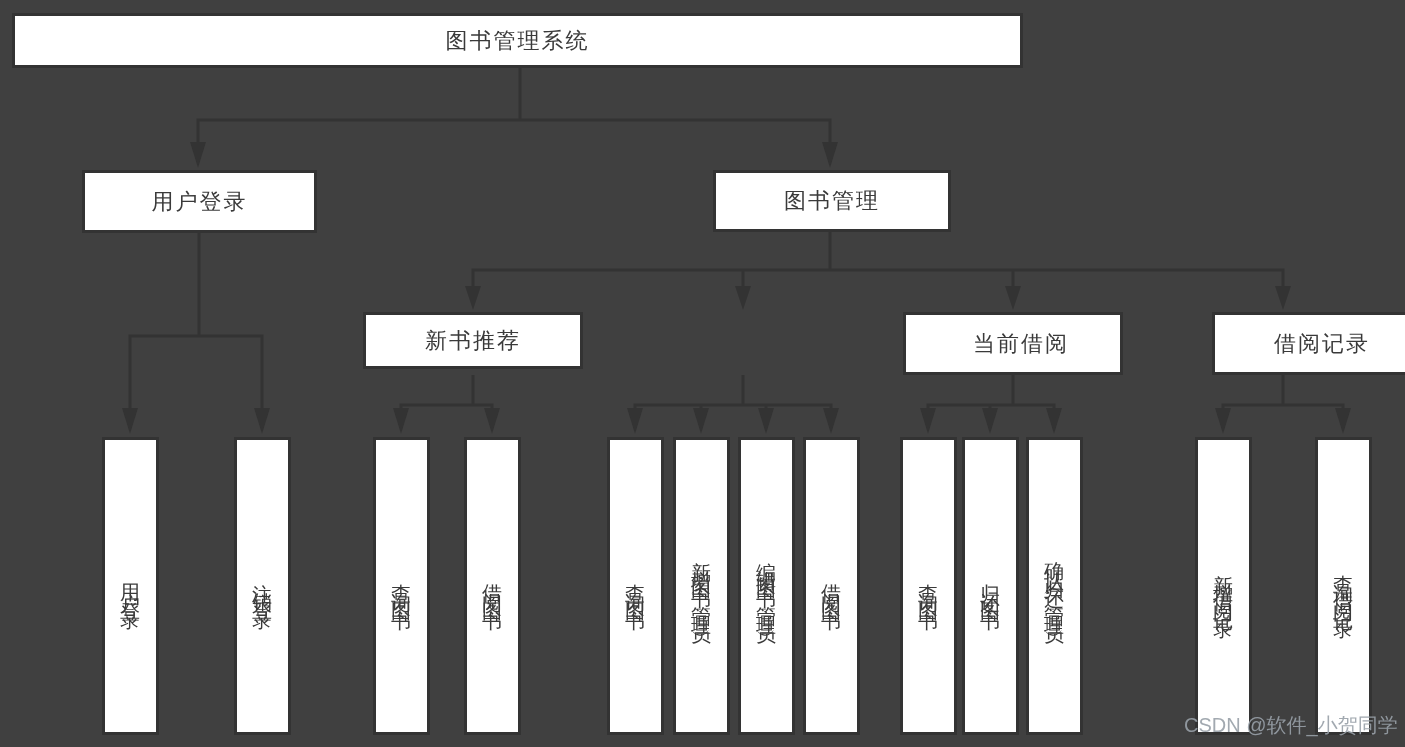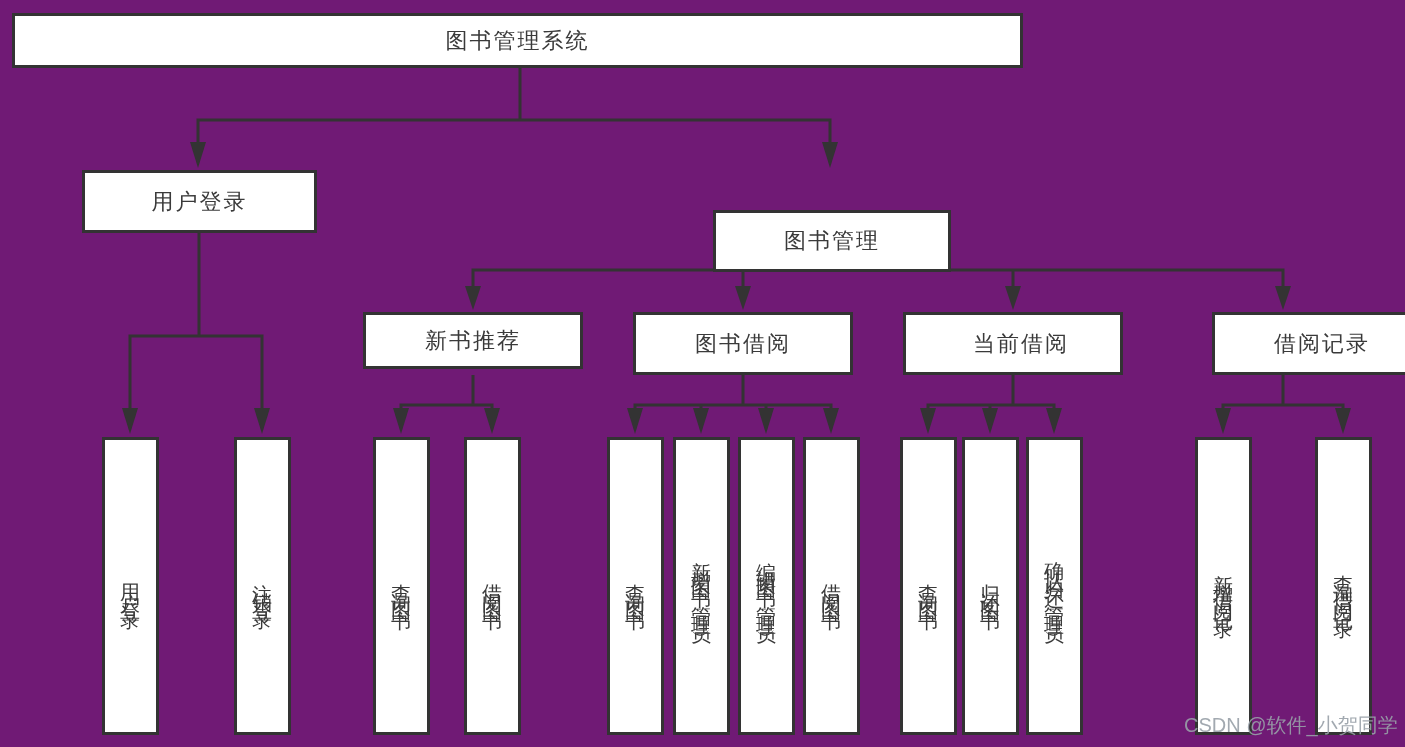--- a/index.html
+++ b/index.html
@@ -5,21 +5,21 @@
   html, body {
     margin: 0;
     padding: 0;
     background: #ffffff;
     font-family: "Liberation Sans", "DejaVu Sans", sans-serif;
   }
   .canvas {
     position: relative;
     width: 1405px;
     height: 747px;
-    background: #701a75;
+    background: #404040;
     overflow: hidden;
   }
   svg.connectors {
     position: absolute;
     left: 0;
     top: 0;
     z-index: 1;
   }
   .hbox {
     position: absolute;
@@ -113,24 +113,23 @@
       <polygon points="982,408 998,408 990,434"></polygon>
       <polygon points="1046,408 1062,408 1054,434"></polygon>
       <polygon points="1215,408 1231,408 1223,434"></polygon>
       <polygon points="1335,408 1351,408 1343,434"></polygon>
     </g>
   </svg>
 
   <div class="hbox" style="left:12px; top:13px; width:1011px; height:55px;">图书管理系统</div>
 
   <div class="hbox" style="left:82px; top:170px; width:235px; height:63px;">用户登录</div>
-  <div class="hbox" style="left:713px; top:170px; width:238px; height:62px;margin-top:40px;">图书管理</div>
+  <div class="hbox" style="left:713px; top:170px; width:238px; height:62px;">图书管理</div>
 
   <div class="hbox" style="left:363px; top:312px; width:220px; height:57px;">新书推荐</div>
-  <div class="hbox" style="left:633px; top:312px; width:220px; height:63px;">图书借阅</div>
   <div class="hbox" style="left:903px; top:312px; width:220px; height:63px;padding-left:16px;">当前借阅</div>
   <div class="hbox" style="left:1212px; top:312px; width:220px; height:63px;">借阅记录</div>
 
   <div class="leaf" style="left:102px;">
     <span class="vtext">用户登录</span>
   </div>
   <div class="leaf" style="left:234px;">
     <span class="vtext">注销登录</span>
   </div>
   <div class="leaf" style="left:373px;">

